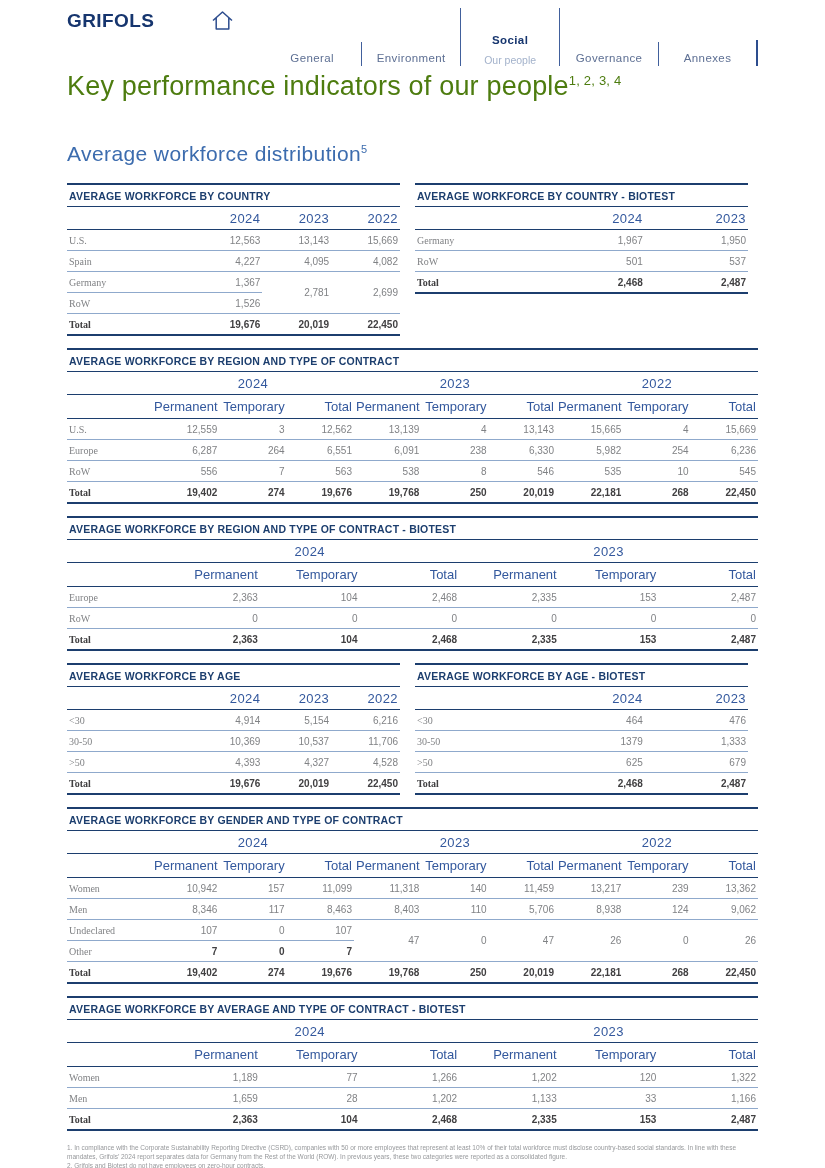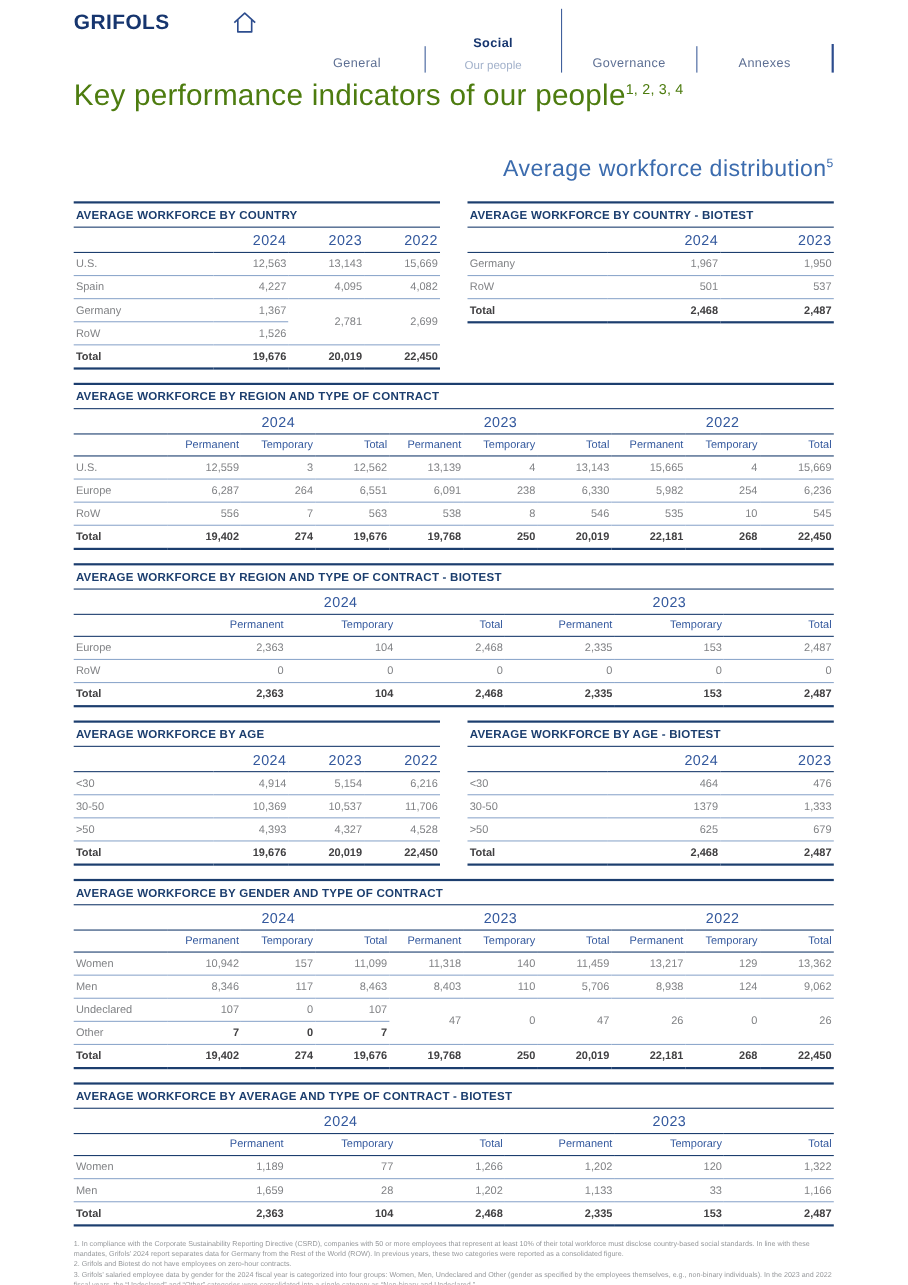--- a/index.html
+++ b/index.html
@@ -16,38 +16,38 @@
   .nav-cell { flex:1; text-align:center; padding-top:4px; }
   .nav-label { font-size:11.5px; color:#5d6f93; letter-spacing:.4px; cursor:pointer; }
   .nav-item.active .nav-label { color:#16356e; font-weight:700; }
   .nav-sub { font-size:10.5px; color:#a3b2cb; margin-top:6px; }
   .divider { width:1px; background:#41609c; height:24px; }
   .divider.tall { height:58px; }
   .divider.thick { width:2px; height:26px; background:#2d4d8e; }
 
   h1 { margin-top:13px; font-size:27px; font-weight:400; color:#4d7c0f; letter-spacing:.2px; }
   h1 sup { font-size:13px; font-weight:400; }
-  h2 { margin:40px 0 17px; font-size:21px; font-weight:400; color:#3c6cae; letter-spacing:.4px;text-align:right; }
+  h2 { margin:40px 0 17px; font-size:21px; font-weight:400; color:#3c6cae; letter-spacing:.4px; }
   h2 sup { font-size:11px; }
 
   
-  .trow { display:flex; gap:25px; margin-bottom:12px; align-items:flex-start; }
+  .trow { display:flex; gap:15px; margin-bottom:12px; align-items:flex-start; }
   .tcol { width:333px; }
   .tfull { width:100%; margin-bottom:12px; }
   .twrap { border-top:2.5px solid #1c3e6e; }
   .t-title { font-size:10.5px; font-weight:700; color:#1c3e6e; letter-spacing:.2px; padding:5px 2px 4px 2px; border-bottom:1.5px solid #1c3e6e; }
 
   table { width:100%; border-collapse:collapse; table-layout:fixed; font-size:10px; color:#808285; }
   th { font-weight:400; color:#33589d; }
   .year-row th { font-size:13px; padding:4px 2px 3px 2px; border-bottom:1.5px solid #1c3e6e; text-align:right; letter-spacing:.4px; }
   .year-row th:first-child { text-align:left; }
   .year-row th.grp { text-align:center; }
-  .sub-row th { font-size:10px; padding:4px 2px 4px 2px; border-bottom:1px solid #1c3e6e; text-align:right; }
+  .sub-row th { font-size:13px; padding:4px 2px 4px 2px; border-bottom:1px solid #1c3e6e; text-align:right; }
   tbody td { padding:4.5px 2px; border-bottom:1px solid #8fa9cc; text-align:right; }
-  td.label { text-align:left; }
+  td.label { text-align:left;font-family:Liberation Serif, serif; }
   td.merged { vertical-align:middle; }
   tr.total td { font-weight:700; color:#414042; border-top:1.5px solid #1c3e6e; border-bottom:2px solid #1c3e6e; }
   td.bold { font-weight:700; color:#414042; }
   .c4 col.labelcol { width:38%; }
   .c3 col.labelcol { width:38%; }
   .c10 col.labelcol { width:12.3%; }
   .c7 col.labelcol { width:13.5%; }
 
   .footnotes { margin-top:5px; font-size:6.5px; line-height:1.42; color:#96989b; }
 </style>
@@ -61,20 +61,24 @@
     <div class="home">
       <svg width="25" height="23" viewBox="0 0 25 23">
         <path d="M3 11.5 L12.5 3 L22 11.5 M6.2 9 V20 H18.8 V9" fill="none" stroke="#2d4d8e" stroke-width="1.5" stroke-linejoin="round"></path>
       </svg>
     </div>
     <div class="nav">
       <div class="nav-item">
         <div class="nav-cell"><span class="nav-label">General</span></div>
         <span class="divider"></span>
       </div>
+      <div class="nav-item">
+        <div class="nav-cell"><span class="nav-label">Environment</span></div>
+        <span class="divider tall"></span>
+      </div>
       <div class="nav-item active">
         <div class="nav-cell">
           <span class="nav-label">Social</span>
           <div class="nav-sub">Our people</div>
         </div>
         <span class="divider tall"></span>
       </div>
       <div class="nav-item">
         <div class="nav-cell"><span class="nav-label">Governance</span></div>
         <span class="divider"></span>
@@ -449,21 +453,21 @@
         <tbody>
           <tr>
             <td class="label">Women</td>
             <td class="num">10,942</td>
             <td class="num">157</td>
             <td class="num">11,099</td>
             <td class="num">11,318</td>
             <td class="num">140</td>
             <td class="num">11,459</td>
             <td class="num">13,217</td>
-            <td class="num">129</td>
+            <td class="num">239</td>
             <td class="num">13,362</td>
           </tr>
           <tr>
             <td class="label">Men</td>
             <td class="num">8,346</td>
             <td class="num">117</td>
             <td class="num">8,463</td>
             <td class="num">8,403</td>
             <td class="num">110</td>
             <td class="num">5,706</td>

